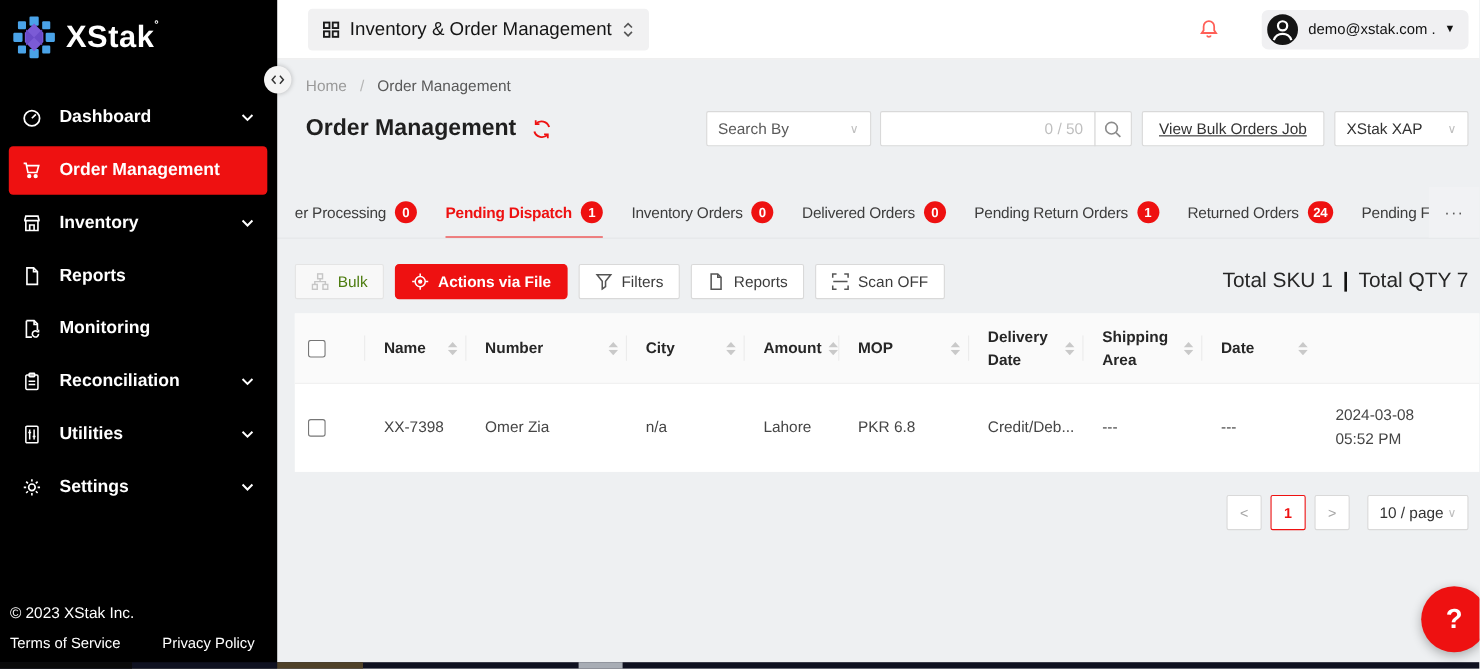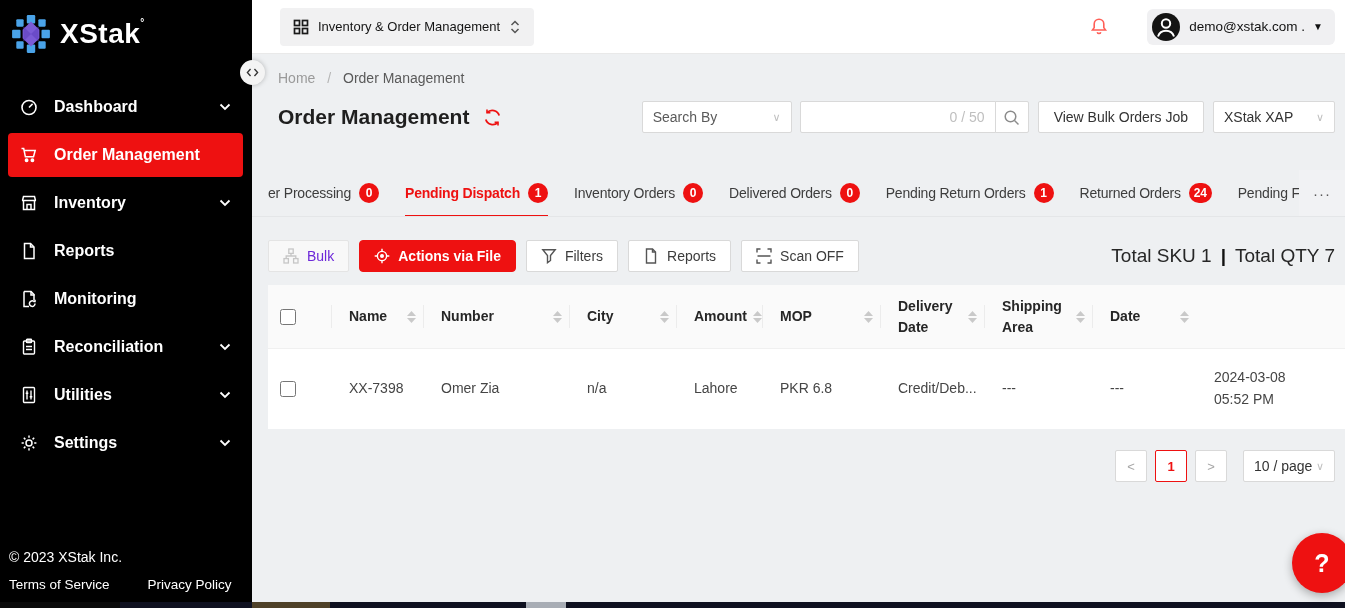--- a/index.html
+++ b/index.html
@@ -46,21 +46,21 @@
   
   .main { position:absolute; left:252px; top:0; right:0; bottom:0; background:#eef0f2; }
 
   .topbar {
     height:54px; background:#fff; border-bottom:1px solid #e9e9e9;
     display:flex; align-items:center; padding:0 10px 0 28px;
   }
   .app-switcher {
     background:#f1f1f2; border-radius:4px; height:38px;
     display:flex; align-items:center; gap:9px; padding:0 13px;
-    font-size:13px; color:#141414; cursor:pointer;
+    font-size:17px; color:#141414; cursor:pointer;
   }
   .app-switcher .grid-ic { color:#1a1a1a; }
   .app-switcher .updown { color:#555; }
   .top-spacer { flex:1; }
   .bell { color:#ff5f57; margin-right:38px; cursor:pointer; }
   .user-chip {
     background:#f0f0f2; border-radius:6px; height:36px;
     display:flex; align-items:center; gap:8px; padding:0 12px 0 4px;
     font-size:13.5px; color:#111; cursor:pointer;
   }
@@ -73,21 +73,21 @@
   .title-row { display:flex; align-items:center; margin:15px 0 0 26px; padding-right:10px; }
   .page-title { font-size:21px; font-weight:700; color:#1f1f1f; margin-right:14px; }
   .refresh { color:var(--accent); cursor:pointer; }
   .controls { margin-left:auto; display:flex; align-items:center; }
   .ctrl { height:32px; background:#fff; border:1px solid #d9d9d9; border-radius:2px; font-size:14px; }
   .select { display:flex; align-items:center; justify-content:space-between; padding:0 10px; cursor:pointer; }
   .select .chev { color:#bfbfbf; font-size:11px; }
   .search-by { width:150px; color:#5a5a5a; margin-right:8px; }
   .search-input { width:196px; display:flex; align-items:center; justify-content:flex-end; padding:0 10px; color:#bfbfbf; border-radius:2px 0 0 2px; cursor:text; }
   .search-btn { width:34px; margin-left:-1px; display:flex; align-items:center; justify-content:center; color:#8c8c8c; border-radius:0 2px 2px 0; cursor:pointer; }
-  .bulk-jobs-btn { padding:0 15px; display:flex; align-items:center; color:#333; margin:0 9px 0 9px; cursor:pointer; white-space:nowrap; }
+  .bulk-jobs-btn { padding:0 15px; display:flex; align-items:center; color:#333; margin:0 9px 0 9px; cursor:pointer; white-space:nowrap;text-decoration:underline; }
   .channel { width:122px; color:#333; }
 
   
   .tabbar {
     position:relative; margin:37px 0 0 0; height:47px;
     border-bottom:1px solid #e4e6e8; padding-left:16px;
   }
   .tabs-scroll { display:flex; gap:26px; overflow:hidden; height:100%; margin-right:21px; }
   .tab {
     position:relative; flex:none; height:100%;
@@ -108,21 +108,21 @@
   }
 
   
   .toolbar { display:flex; align-items:center; gap:10px; margin:23px 0 0 16px; padding-right:10px; }
   .btn {
     height:32px; background:#fff; border:1px solid #d9d9d9; border-radius:2px;
     padding:0 14px; display:flex; align-items:center; gap:8px;
     font-size:14px; color:#3c3c3c; cursor:pointer; white-space:nowrap;
   }
   .btn .bicon { color:#555; }
-  .btn.disabled { background:#f8f8f8; border-color:#e4e4e4; color:#6d28d9; cursor:not-allowed; }
+  .btn.disabled { background:#f8f8f8; border-color:#e4e4e4; color:#4d7c0f; cursor:not-allowed; }
   .btn.disabled .bicon { color:#c6c6c6; }
   .btn.primary { background:var(--accent); border-color:var(--accent); color:#fff; border-radius:4px; font-weight:600; }
   .btn.primary .bicon { color:#fff; }
   .totals { margin-left:auto; font-size:19px; color:#262626; display:flex; align-items:center; white-space:nowrap; }
   .totals .tsep { font-weight:700; margin:0 9px; color:#111; }
 
   
   .table { margin:13px 0 0 16px; width:1077px; background:#fff; }
   .tr {
     display:grid;

